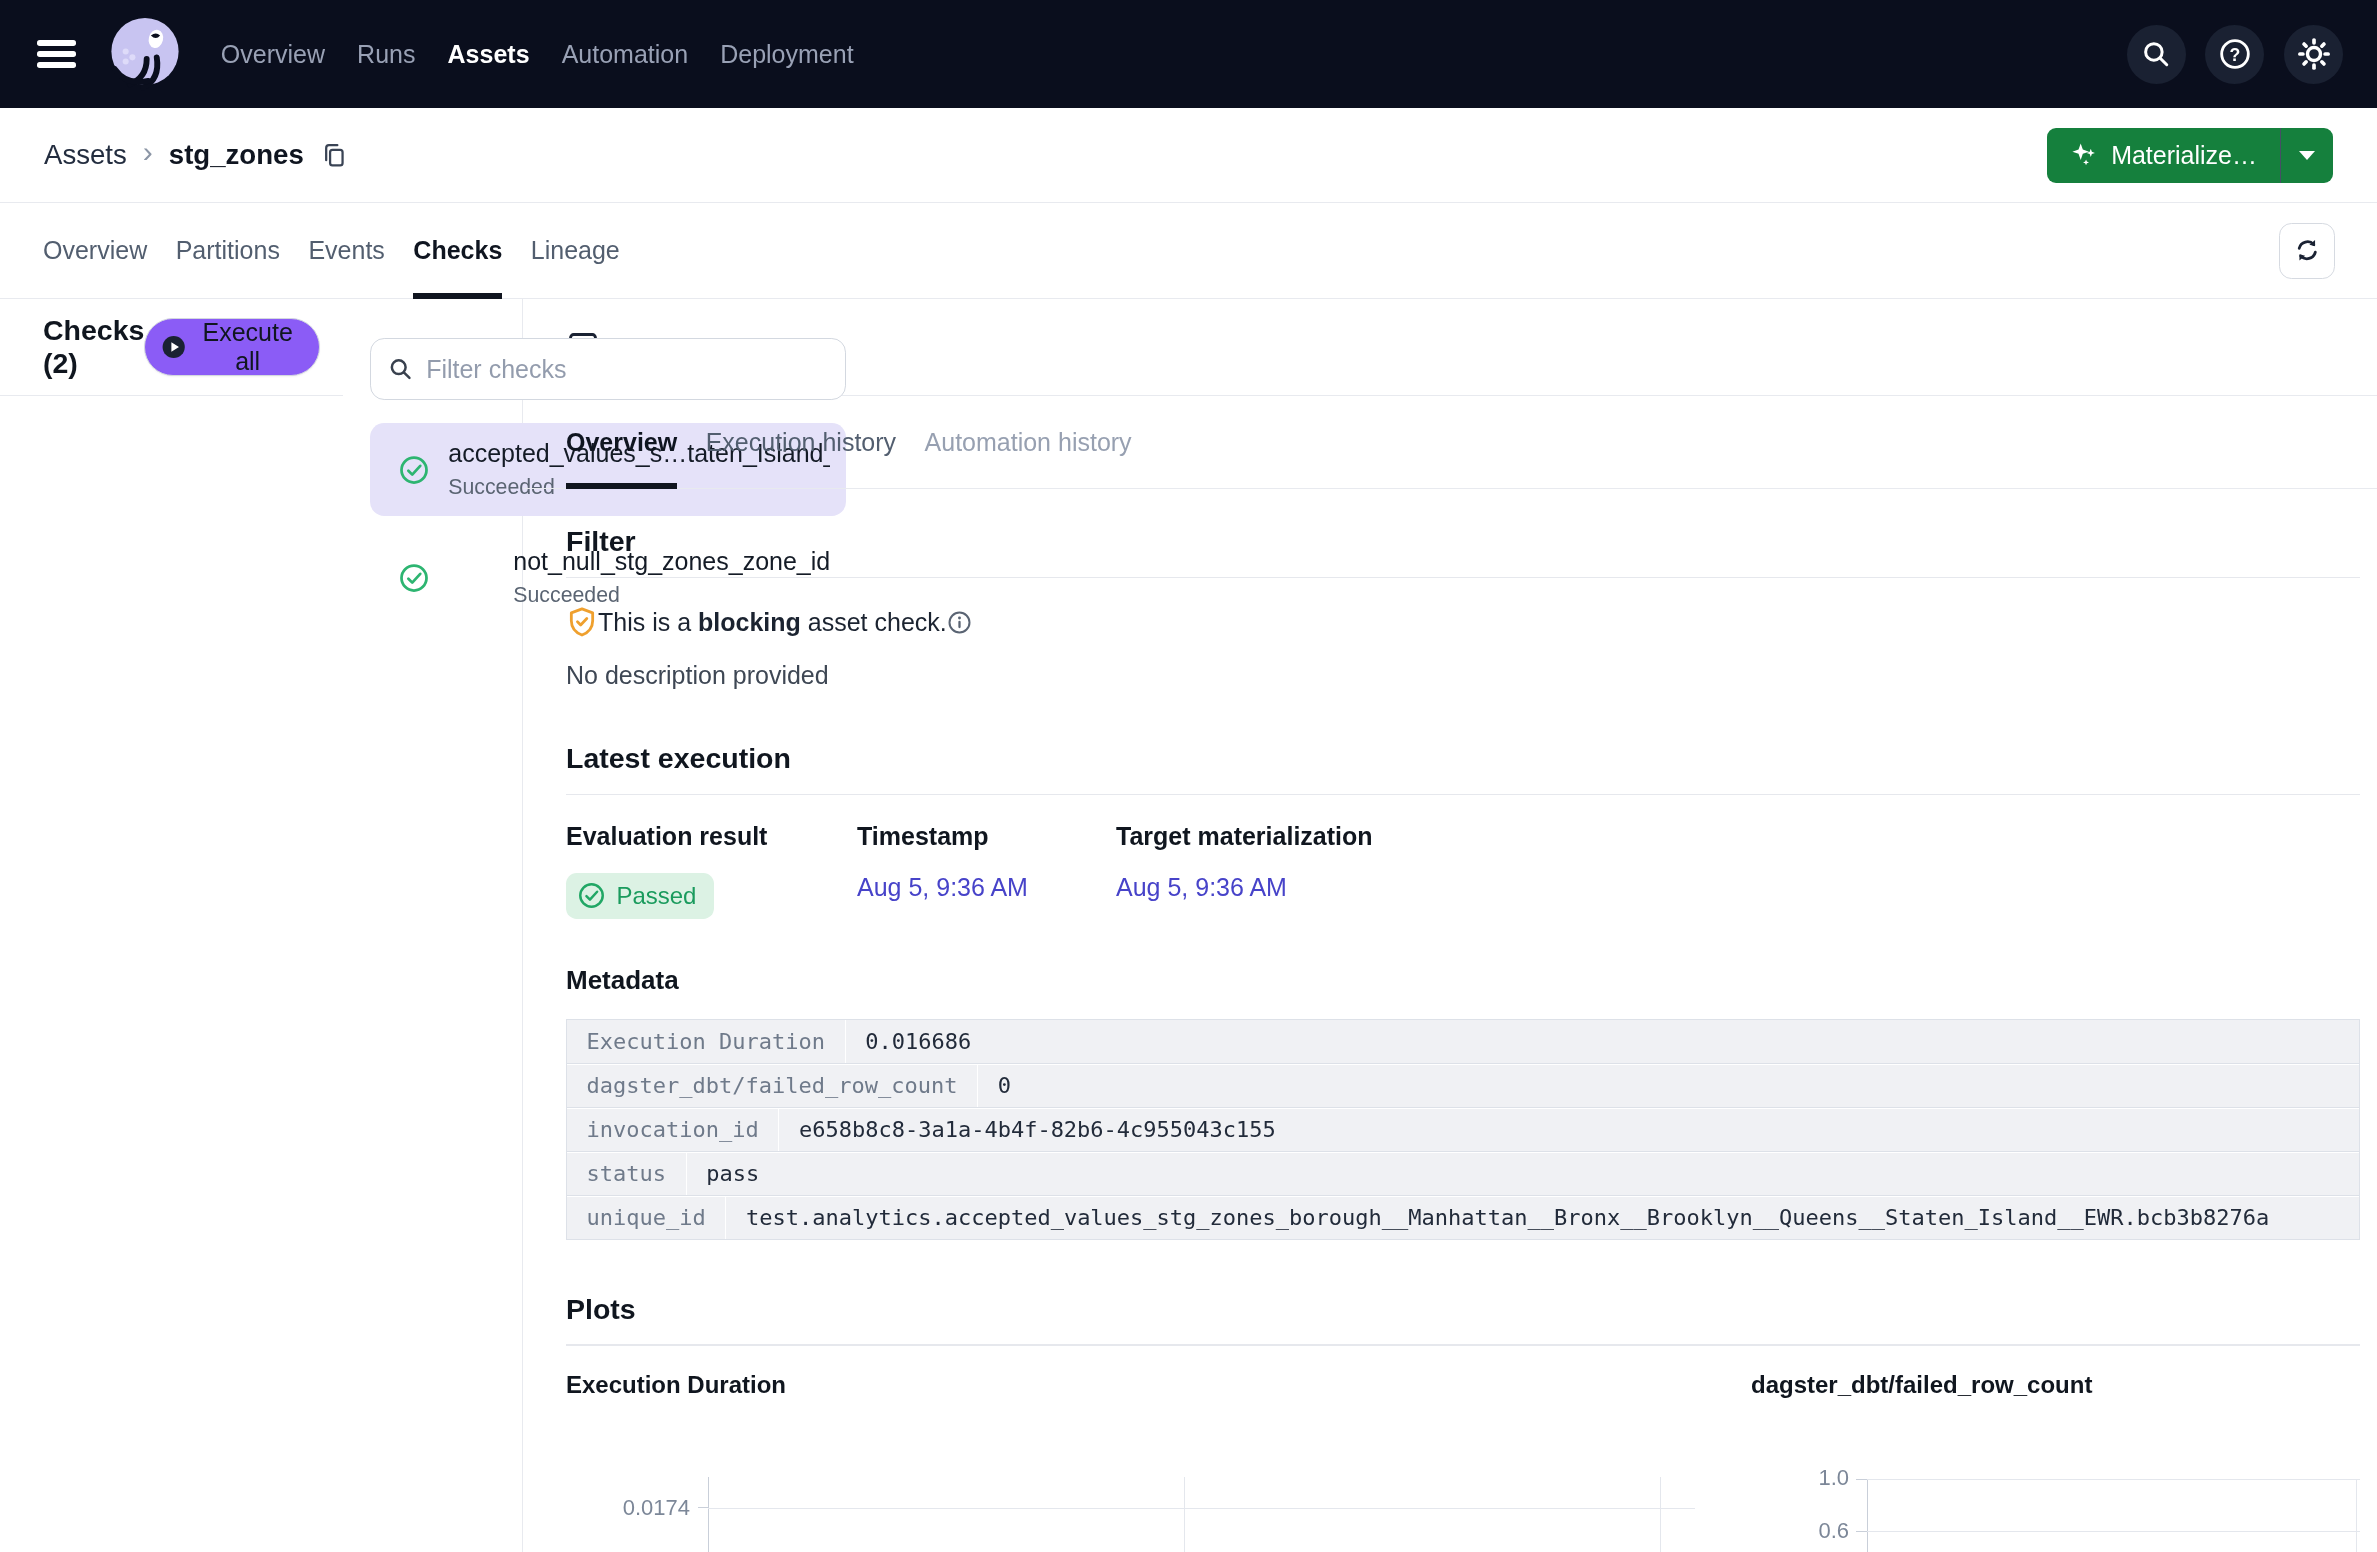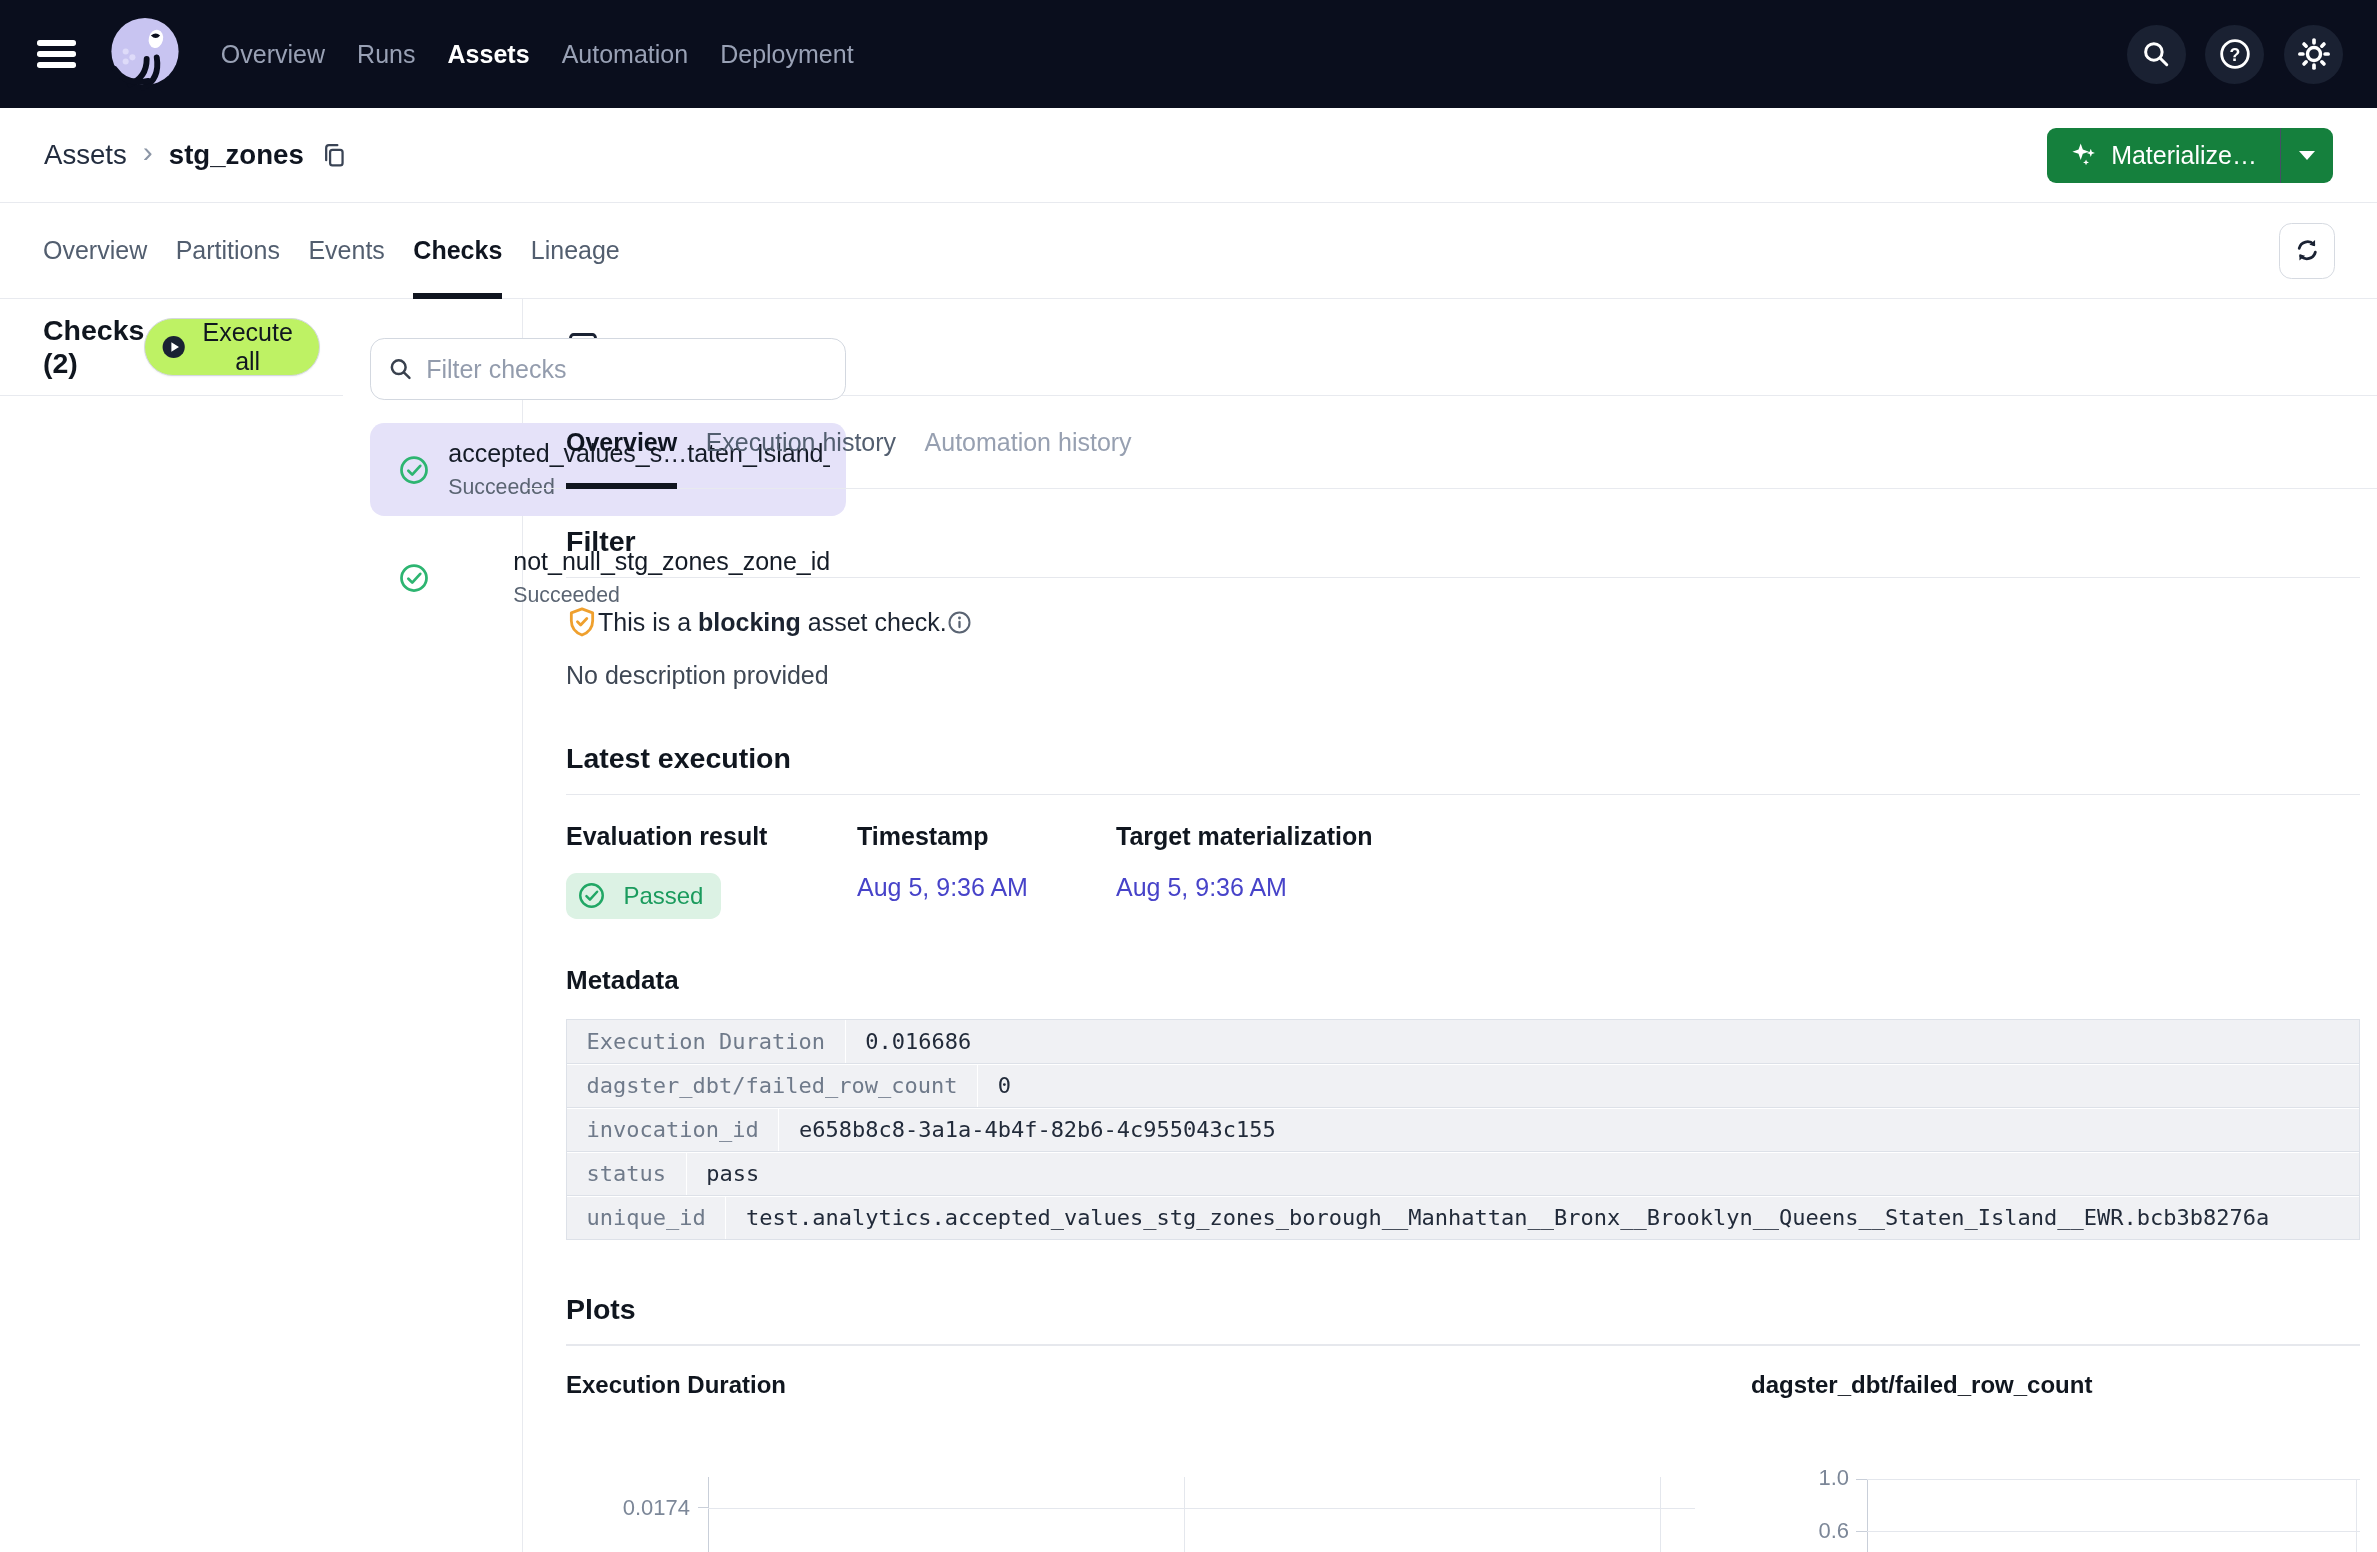--- a/index.html
+++ b/index.html
@@ -41,21 +41,21 @@
   .tab.active { color:#0F1520; font-weight:700; }
   .tab.active::after { content:""; position:absolute; left:0; right:0; bottom:-0.9px; height:6.2px; background:#10151F; }
   .tab.dim { color:#97A0B1; }
   .refresh-btn { position:absolute; right:42px; top:50%; transform:translateY(-50%); width:56px; height:56px; border:1.3px solid #D6DAE1; border-radius:12.4px; background:#fff; display:flex; align-items:center; justify-content:center; color:#1A2233; }
 
   
   .workspace { display:flex; height:1253px; overflow:hidden; }
   .checks-panel { width:523px; flex:0 0 523px; border-right:1.3px solid #E8EAEF; display:flex; flex-direction:row; }
   .panel-header { height:97px; flex:0 0 97px; border-bottom:1.3px solid #E8EAEF; display:flex; align-items:center; justify-content:space-between; padding:0 23px 0 43px; }
   .panel-title { font-size:28.5px; font-weight:700; color:#10161F; }
-  .execute-all { height:58px; border:1.3px solid #D4D8DF; border-radius:29px; background:#bef264; display:flex; align-items:center; gap:12.4px; padding:0 23px 0 16px; font-size:25px; color:#10161F; box-shadow:0 0.9px 1.8px rgba(16,22,31,.05); }
+  .execute-all { height:58px; border:1.3px solid #D4D8DF; border-radius:29px; background:#8b5cf6; display:flex; align-items:center; gap:12.4px; padding:0 23px 0 16px; font-size:25px; color:#10161F; box-shadow:0 0.9px 1.8px rgba(16,22,31,.05); }
   .panel-body { padding:39px 27px 0 27px; }
   .filter-input-wrap { position:relative; }
   .filter-input { width:100%; height:62px; border:1.3px solid #D3D8E0; border-radius:14.2px; padding:0 18px 0 55px; font-size:25px; color:#141B26; outline:none; background:#fff; font-family:"Liberation Sans",sans-serif; }
   .filter-input::placeholder { color:#939CAD; }
   .filter-search-ic { position:absolute; left:18px; top:50%; transform:translateY(-50%); color:#39414E; display:flex; }
   .check-item { display:flex; align-items:center; gap:19.6px; height:93px; border-radius:14.2px; padding:0 16px 0 28.5px; margin-top:23px; }
   .check-item + .check-item { margin-top:15px;justify-content:space-between; }
   .check-item.selected { background:#E5E2F9; }
   .check-item-name { font-size:25px; font-weight:500; color:#141B26; white-space:nowrap; overflow:hidden; max-width:382px; }
   .check-item-status { font-size:21.3px; color:#5A6472; margin-top:6.2px; }
@@ -72,21 +72,21 @@
   .divider { height:1.3px; background:#E6E8ED; margin-top:18.7px; }
   .blocking-row { display:flex; align-items:center; gap:0; margin-top:28.5px; font-size:25px; color:#1B2330; }
   .blocking-row b { font-weight:700; }
   .desc-text { margin-top:23px; font-size:25px; color:#3E4754; }
 
   .latest-heading { margin-top:52px; }
   .exec-grid { display:flex; margin-top:27px; }
   .exec-col-1 { width:291px; } .exec-col-2 { width:259px; }
   .exec-label { font-size:25px; font-weight:700; color:#10161F; }
   .exec-value { margin-top:21.3px; display:flex; align-items:center; }
-  .passed-badge { display:inline-flex; align-items:center; gap:18px; background:#DCF2E4; color:#1A9B5D; border-radius:10.7px; padding:9px 18px 9px 12.4px; font-size:24px; font-weight:500; }
+  .passed-badge { display:inline-flex; align-items:center; gap:11px; background:#DCF2E4; color:#1A9B5D; border-radius:10.7px; padding:9px 18px 9px 12.4px; font-size:24px; font-weight:500; }
   .ts-link { font-size:25px; color:#4743C9; }
 
   .meta-heading { margin-top:46px; font-size:26px; }
   .meta-table { margin-top:23px; border:0.9px solid #DDE1E8; border-bottom:none; width:100%; }
   .meta-row { display:flex; border-bottom:0.9px solid #DDE1E8; background:#F0F1F4; min-height:44px; }
   .meta-row + .meta-row { border-top:1.8px solid #FFFFFF; }
   .meta-key { flex:0 0 auto; display:flex; align-items:center; color:#6F7A8A; border-right:1.8px solid #FFFFFF; padding:8px 19.6px; font-family:"DejaVu Sans Mono", monospace; font-size:22px; white-space:nowrap; }
   .meta-value { flex:1; display:flex; align-items:center; color:#222B3A; padding:8px 19.6px; font-family:"DejaVu Sans Mono", monospace; font-size:22px; white-space:nowrap; overflow:hidden; min-width:0; }
 
   .plots-heading { margin-top:53px; }

